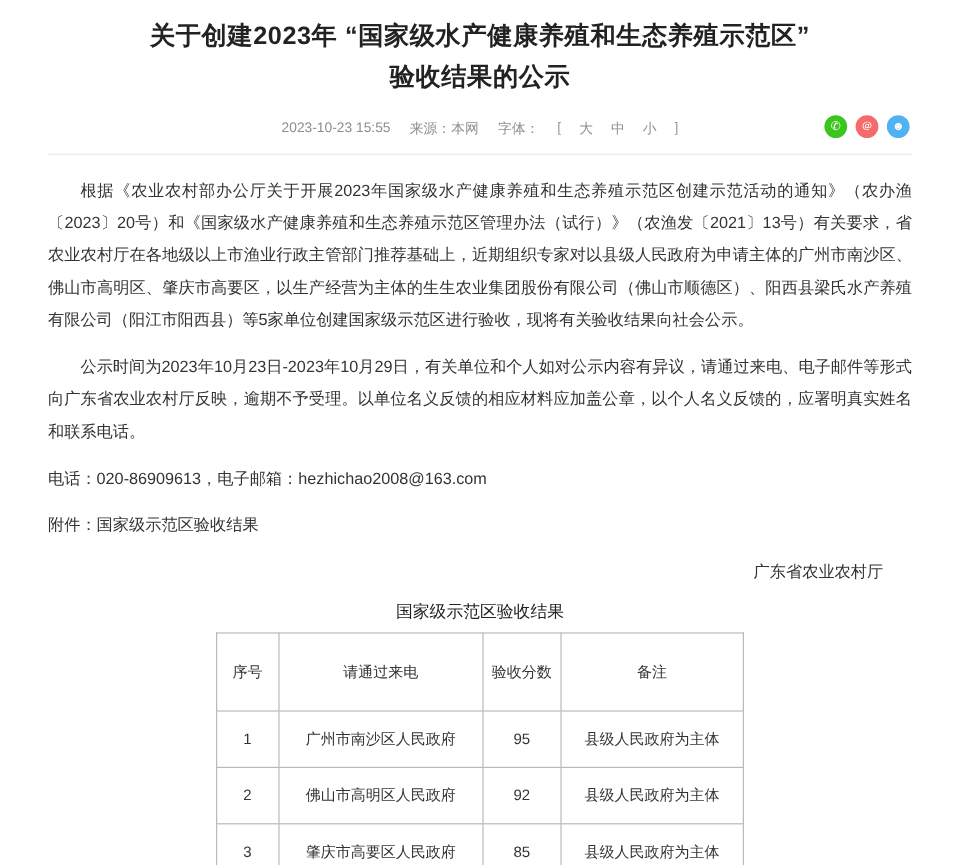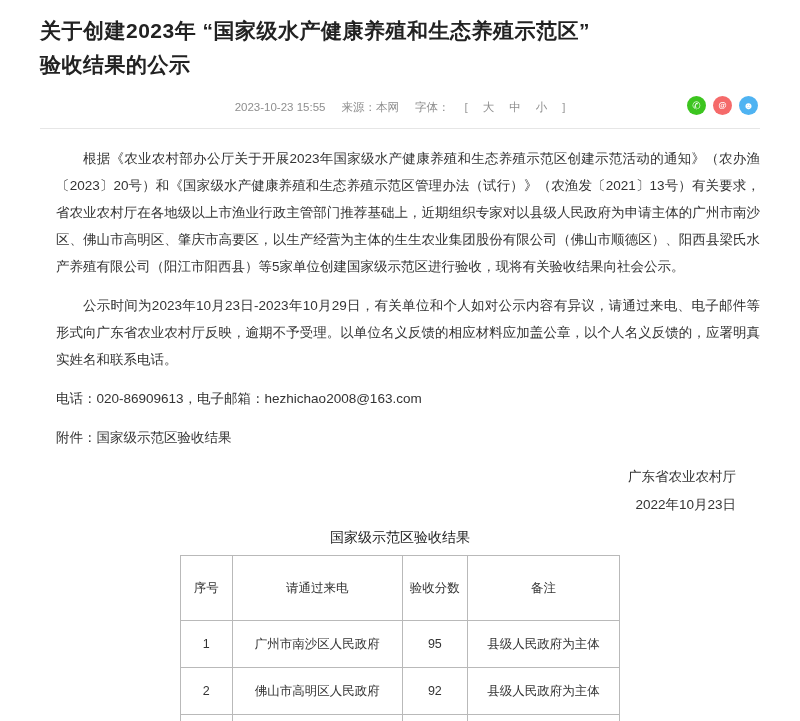--- a/index.html
+++ b/index.html
@@ -16,21 +16,21 @@
   }
   .page {
     position: relative;
     width: 800px;
     height: 721px;
     box-sizing: border-box;
     padding: 0 40px;
   }
   .title-block {
     padding-top: 14px;
-    text-align: left;
+    text-align: center;
   }
   .title-line {
     font-size: 21px;
     font-weight: bold;
     color: #222;
     line-height: 34px;
     letter-spacing: 0.5px;
   }
   .meta-row {
     margin-top: 14px;
@@ -80,21 +80,20 @@
     margin-top: 10px;
     border-top: 1px solid #e6e6e6;
   }
 
   .body-text {
     margin-top: 16px;
     font-size: 13.5px;
     line-height: 27px;
     color: #333;
     text-align: justify;
-    margin-left: 16px;
   }
   .body-text p {
     margin: 0 0 12px 0;
   }
   .indent { text-indent: 2em; }
 
   .sign {
     margin-top: 6px;
     text-align: right;
     font-size: 13.5px;
@@ -175,21 +174,20 @@
 
   <div class="body-text">
     <p class="indent">根据《农业农村部办公厅关于开展2023年国家级水产健康养殖和生态养殖示范区创建示范活动的通知》（农办渔〔2023〕20号）和《国家级水产健康养殖和生态养殖示范区管理办法（试行）》（农渔发〔2021〕13号）有关要求，省农业农村厅在各地级以上市渔业行政主管部门推荐基础上，近期组织专家对以县级人民政府为申请主体的广州市南沙区、佛山市高明区、肇庆市高要区，以生产经营为主体的生生农业集团股份有限公司（佛山市顺德区）、阳西县梁氏水产养殖有限公司（阳江市阳西县）等5家单位创建国家级示范区进行验收，现将有关验收结果向社会公示。</p>
     <p class="indent">公示时间为2023年10月23日-2023年10月29日，有关单位和个人如对公示内容有异议，请通过来电、电子邮件等形式向广东省农业农村厅反映，逾期不予受理。以单位名义反馈的相应材料应加盖公章，以个人名义反馈的，应署明真实姓名和联系电话。</p>
     <p>电话：020-86909613，电子邮箱：hezhichao2008@163.com</p>
     <p>附件：国家级示范区验收结果</p>
   </div>
 
   <div class="sign">
     <div>广东省农业农村厅</div>
-    <div>2022年10月23日</div>
   </div>
 
   <div class="table-wrap">
     <div class="table-title">国家级示范区验收结果</div>
     <table class="result">
       <thead>
         <tr>
           <th class="col-no">序号</th>
           <th class="col-name">请通过来电</th>
           <th class="col-score hdr-score">验收分数</th>

